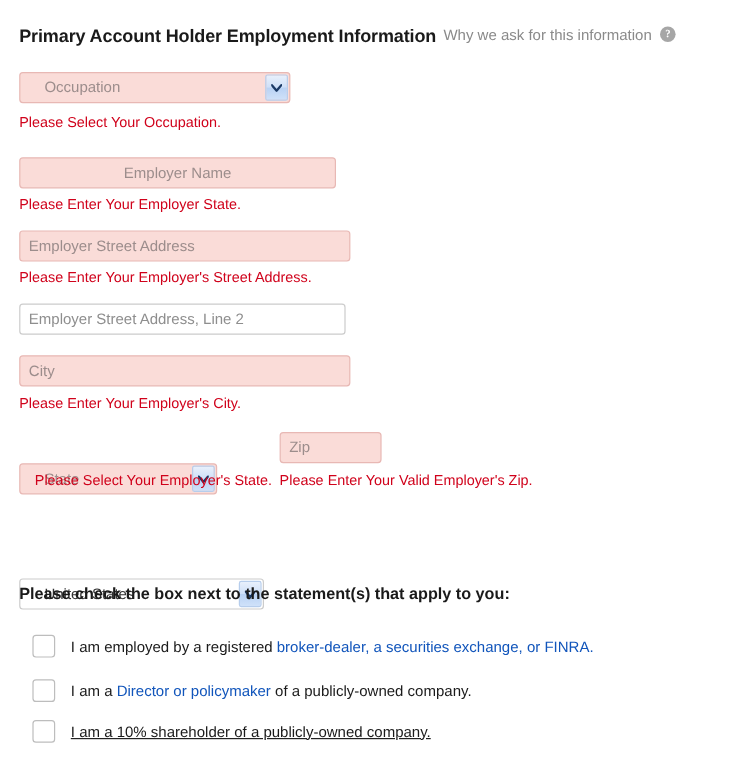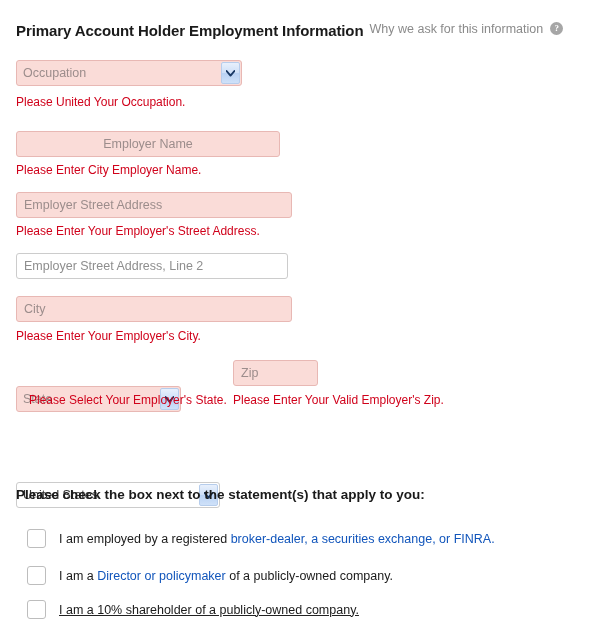--- a/index.html
+++ b/index.html
@@ -100,21 +100,21 @@
     overflow: hidden;
   }
   .sel.error {
     background: #fadcd8;
     border-color: #e8b8b4;
   }
   .sel .sel-value {
     flex: 1 1 auto;
     display: flex;
     align-items: center;
-    padding: 0 6px;
+    padding: 0 20px;
     font-size: 12.5px;
     color: #333333;
     white-space: nowrap;
     overflow: hidden;
   }
   .sel.placeholder .sel-value { color: #8e8e8e; }
   .sel.error.placeholder .sel-value { color: #9c8d8c; }
   .sel .sel-arrow {
     flex: 0 0 auto;
     width: 19px;
@@ -188,24 +188,24 @@
   </div>
 
   <div class="sel placeholder error field-abs" style="left:16px; top:60px; width:226px;">
     <span class="sel-value">Occupation</span>
     <span class="sel-arrow">
       <svg width="9" height="7" viewBox="0 0 9 7">
           <path d="M0.6 1 L4.5 5.6 L8.4 1" fill="none" stroke="#1b3a66" stroke-width="1.9" stroke-linecap="round" stroke-linejoin="round"></path>
         </svg>
     </span>
   </div>
-  <div class="err-msg" style="left:16px; top:95px;">Please United Your Occupation.</div>
+  <div class="err-msg" style="left:16px; top:95px;">Please Select Your Occupation.</div>
 
   <input class="txt error field-abs" style="left: 16px; top: 131px; width: 264px; text-align: center;" type="text" placeholder="Employer Name">
-  <div class="err-msg" style="left:16px; top:163px;">Please Enter City Employer Name.</div>
+  <div class="err-msg" style="left:16px; top:163px;">Please Enter Your Employer State.</div>
 
   <input class="txt error field-abs" style="left: 16px; top: 192px; width: 276px;" type="text" placeholder="Employer Street Address">
   <div class="err-msg" style="left:16px; top:224px;">Please Enter Your Employer's Street Address.</div>
 
   <input class="txt field-abs" style="left: 16px; top: 253px; width: 272px;" type="text" placeholder="Employer Street Address, Line 2">
 
   <input class="txt error field-abs" style="left: 16px; top: 296px; width: 276px;" type="text" placeholder="City">
   <div class="err-msg" style="left:16px; top:329px;">Please Enter Your Employer's City.</div>
 
   <div class="sel placeholder error field-abs" style="left:16px; top:360px; width:165px;">

